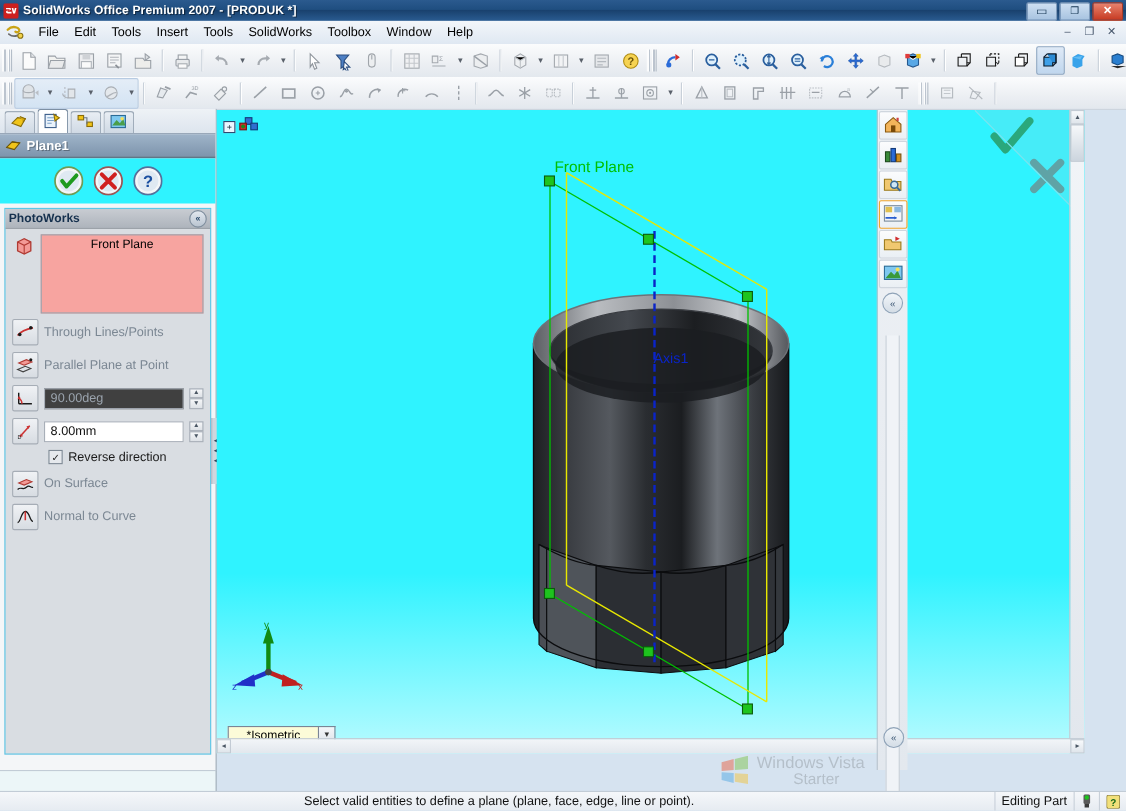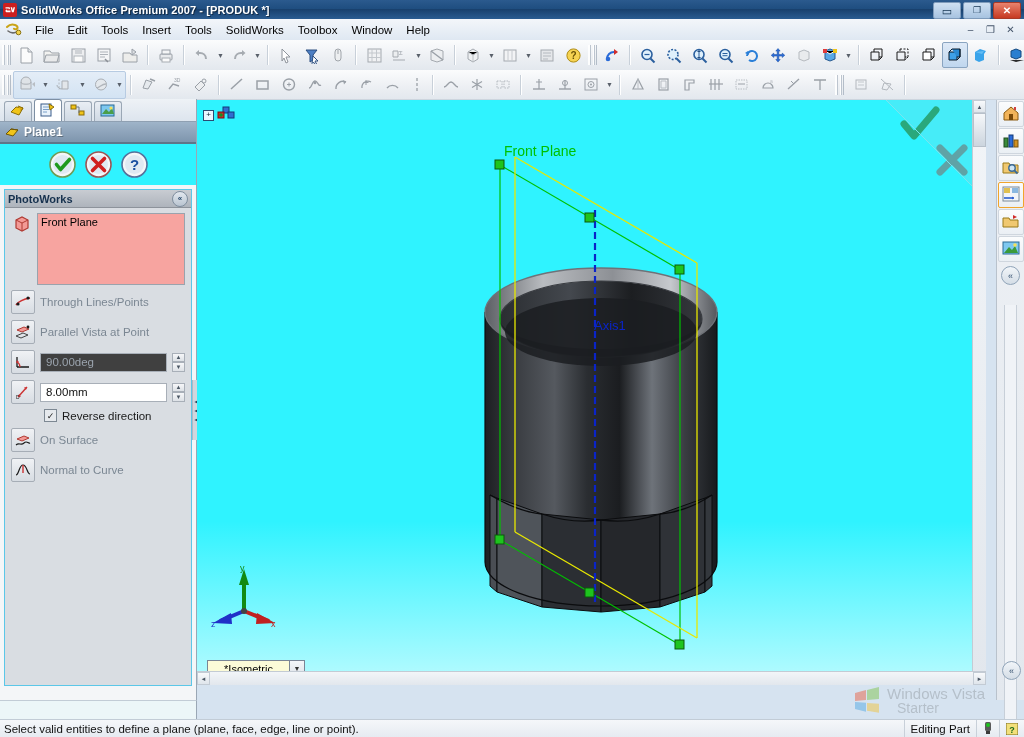--- a/index.html
+++ b/index.html
@@ -3,21 +3,21 @@
 <meta charset="utf-8">
 <style>
   html,body{margin:0;padding:0;}
   body{
     width:1024px;height:737px;overflow:hidden;
     font-family:"Liberation Sans",sans-serif;
     font-size:11px;
     background:#d6e3f0;
     -webkit-font-smoothing:none;
   }
-  .app{position:relative;width:1024px;height:737px;}
+  .app{position:relative;width:825px;height:737px;text-align:center;}
 
   
   .titlebar{
     position:absolute;left:0;top:0;width:1024px;height:19px;
     background:linear-gradient(to bottom,#2b5a8e 0%,#1f4e80 45%,#19416e 50%,#2a5c91 100%);
     display:flex;align-items:center;
   }
   .titlebar .tb-icon{width:14px;height:14px;margin:0 4px 0 3px;flex:none;}
   .titlebar .tb-text{
     color:#ffffff;font-size:11px;font-weight:bold;letter-spacing:.1px;
@@ -830,21 +830,21 @@
       </div>
 
       <div class="opt-row">
         <span class="opt-btn">
           <svg width="18" height="16" viewBox="0 0 18 16">
               <path d="M3 6l7-3 5 2-7 3z" fill="#f39a96" stroke="#b03a33"></path>
               <path d="M2 12l7-3 5 2-7 3z" fill="none" stroke="#444"></path>
               <circle cx="14" cy="3" r="1.4" fill="#1a1a1a"></circle>
             </svg>
         </span>
-        <span class="opt-label">Parallel Vista at Point</span>
+        <span class="opt-label">Parallel Plane at Point</span>
       </div>
 
       <div class="opt-row">
         <span class="opt-btn">
           <svg width="18" height="16" viewBox="0 0 18 16">
               <path d="M3 13V3M3 13h12" stroke="#1a1a1a" stroke-width="1.3"></path>
               <path d="M6 13a6 6 0 0 0-3-5" fill="none" stroke="#c33" stroke-width="1.3"></path>
               <path d="M3 6l2 2-3 1z" fill="#c33"></path>
             </svg>
         </span>

